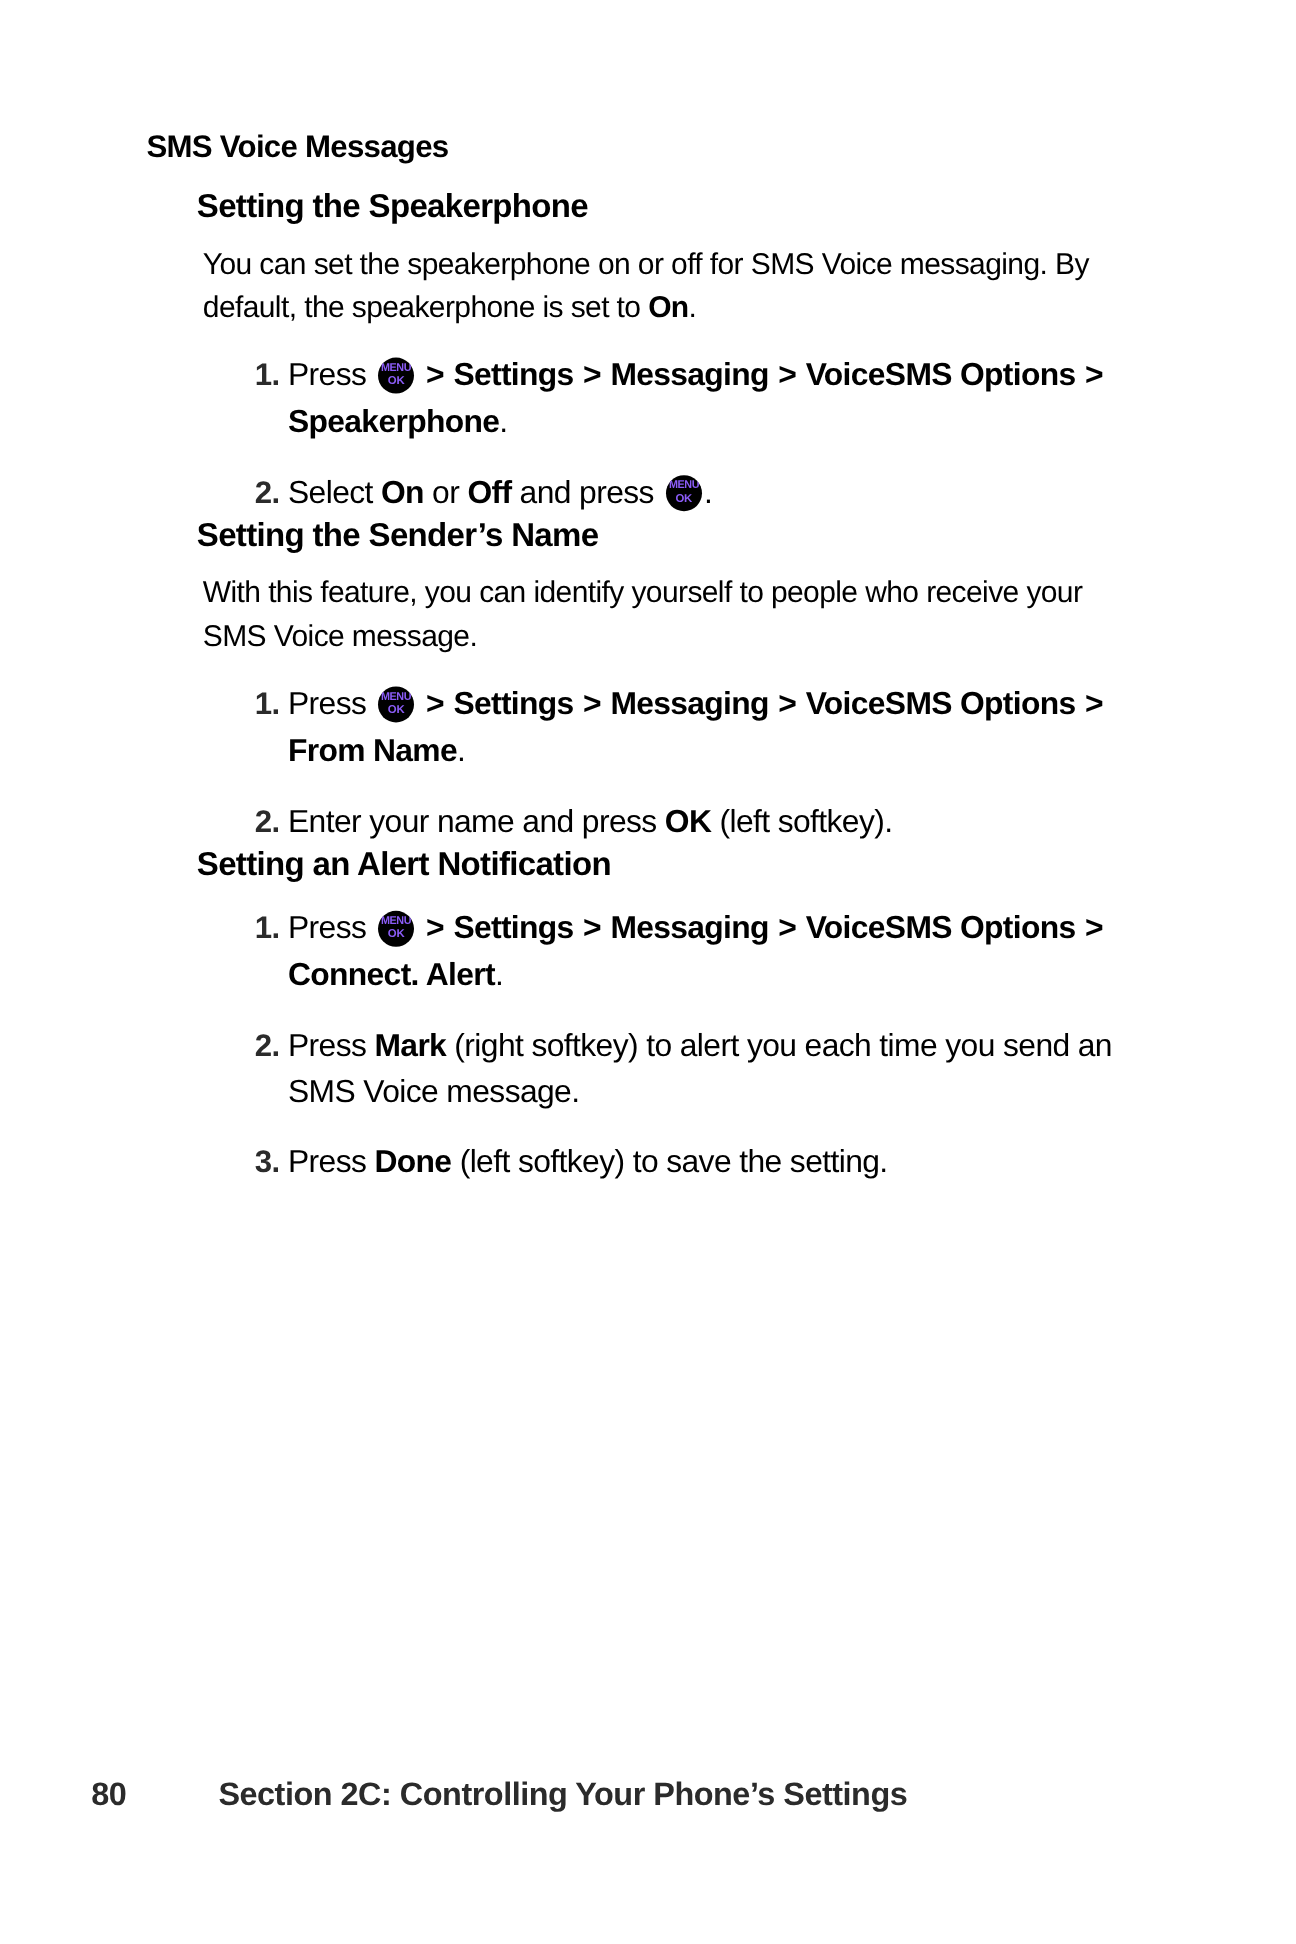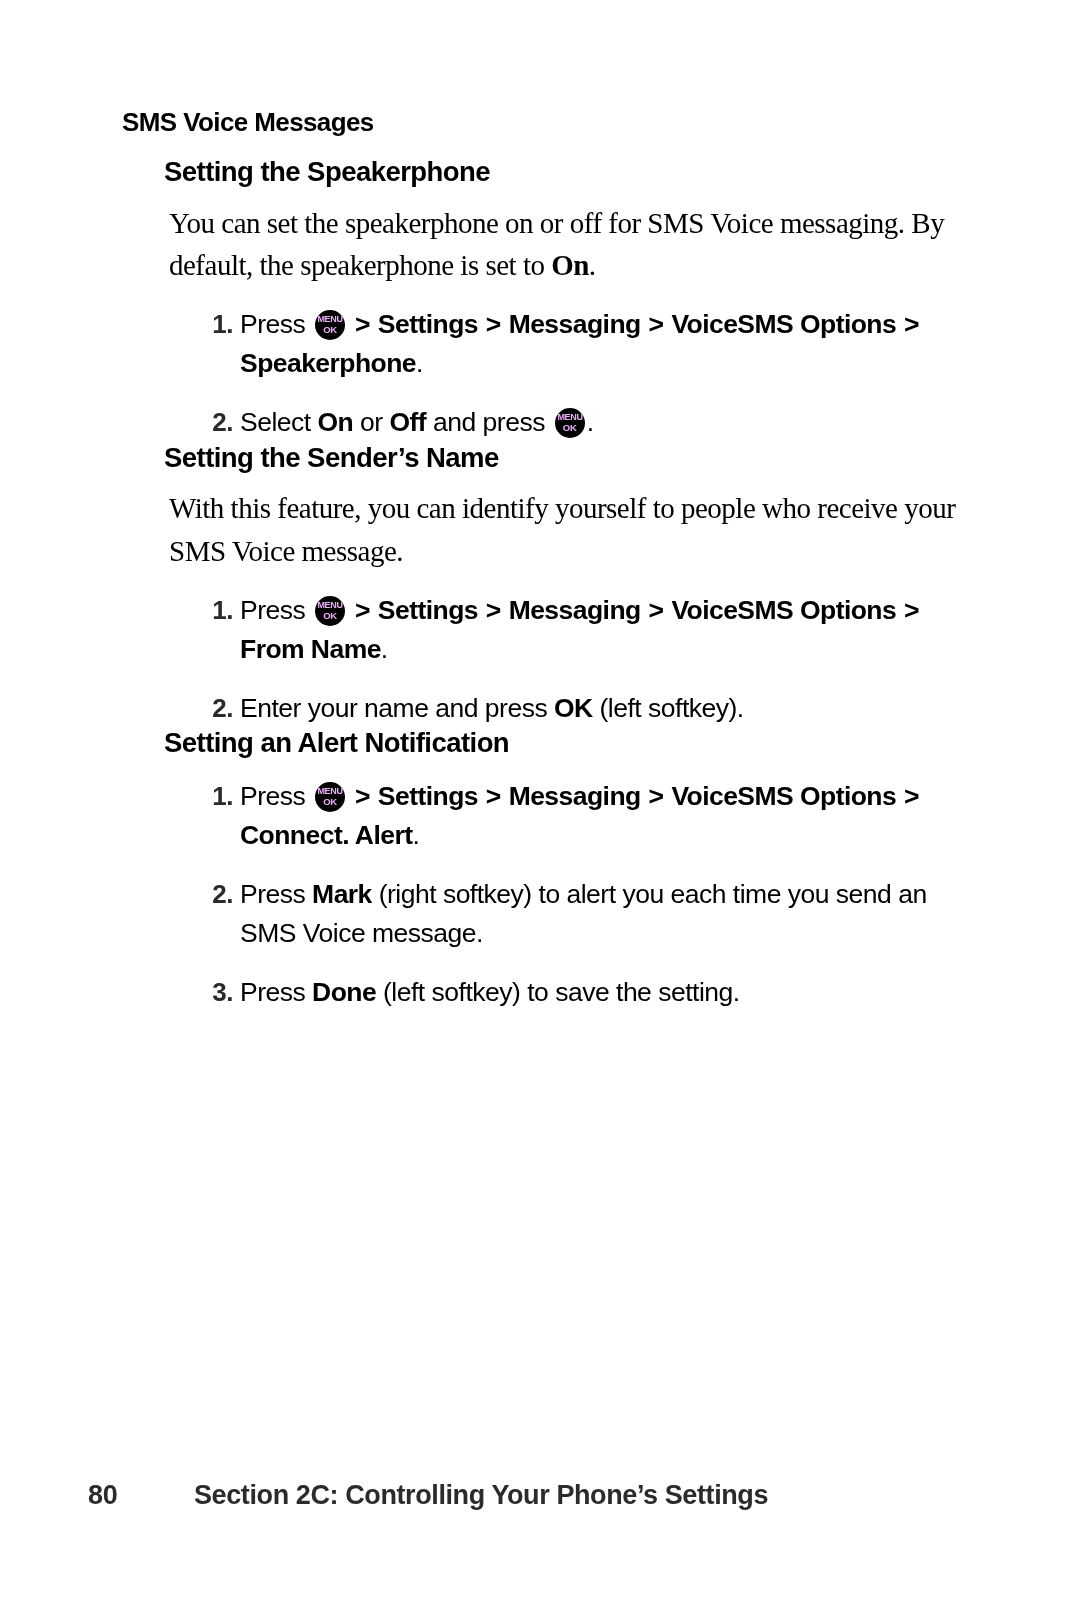--- a/index.html
+++ b/index.html
@@ -50,25 +50,24 @@
     margin: 0 0 14px 132px;
     font-size: 27.5px;
     font-weight: 700;
     letter-spacing: -0.55px;
     line-height: 1.15;
   }
 
   .section-body {
     margin: 0 0 0 137px;
     width: 790px;
-    font-size: 29px;
+    font-size: 25px;
     font-weight: 400;
     line-height: 1.47;
     letter-spacing: -0.5px;
-    font-family: Liberation Serif, serif;
   }
 
   .steps {
     list-style: none;
     margin: 18px 0 0 0;
     padding: 0;
   }
 
   .step {
     position: relative;
@@ -103,21 +102,21 @@
     padding: 0 1px;
   }
 
   
   .menukey {
     display: inline-block;
     width: 30px;
     height: 30px;
     border-radius: 50%;
     background: #000000;
-    color: #f0abfc;
+    color: #8b5cf6;
     vertical-align: -7px;
     margin: 0 2px 0 3px;
     position: relative;
     overflow: hidden;
     font-weight: 700;
     text-decoration: underline;
   }
   .menukey .k-menu {
     position: absolute;
     top: 4px;
@@ -137,21 +136,21 @@
     text-align: center;
     font-size: 9.5px;
     line-height: 10px;
     letter-spacing: -0.2px;
   }
   .section + .section { }
 
   
   .footer {
     position: absolute;
-    left: 16px;
+    left: 4px;
     top: 1480px;
     width: 864px;
     height: 60px;
   }
   .footer-page-num {
     position: absolute;
     left: 72px;
     top: 0;
     font-size: 27px;
     font-weight: 700;

